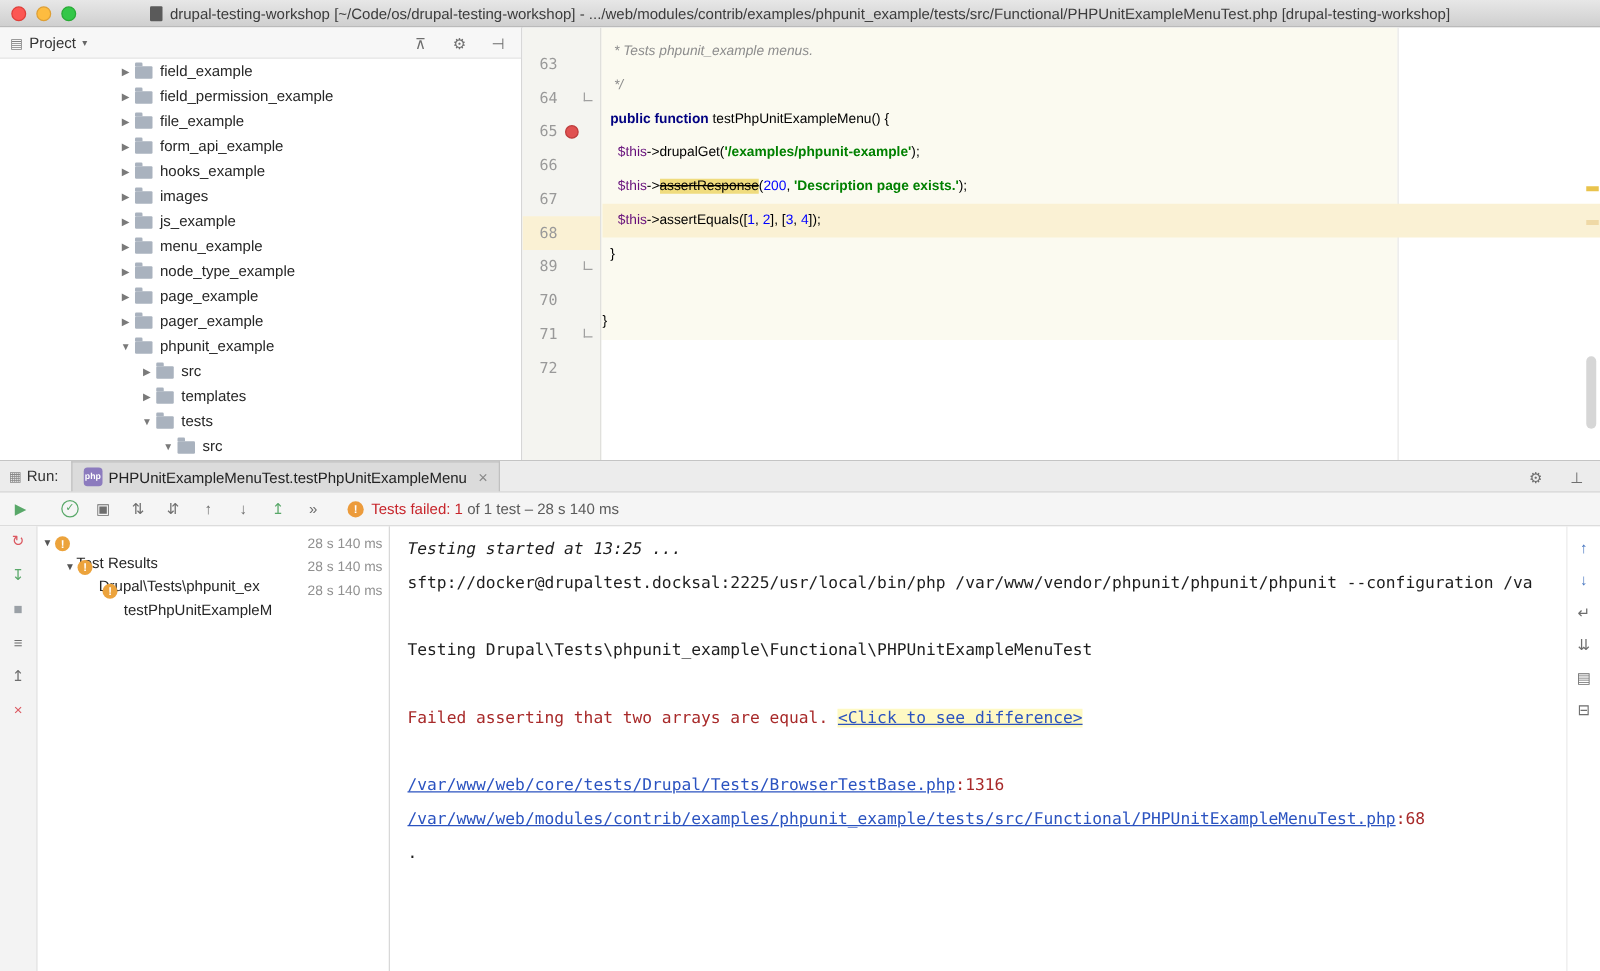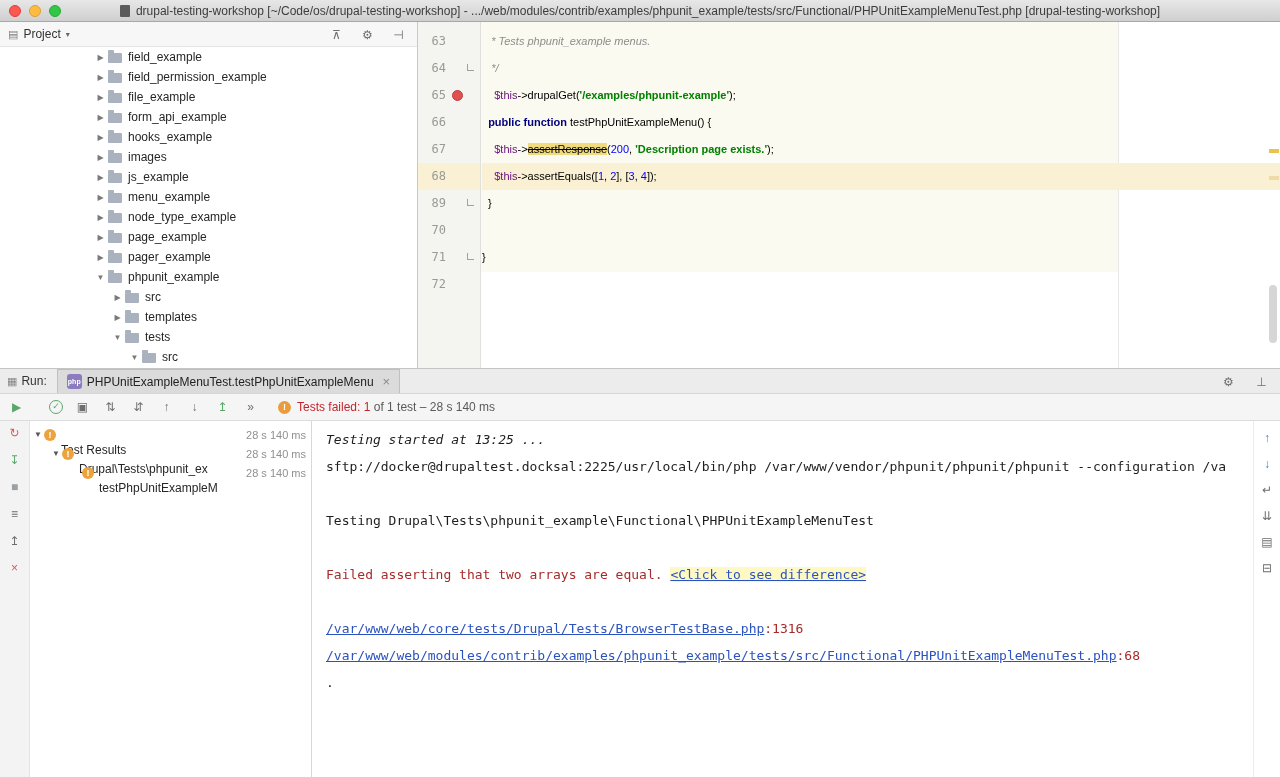--- a/index.html
+++ b/index.html
@@ -35,21 +35,21 @@
   .folder::before {content:""; position:absolute; top:-3px; left:0; width:6px; height:3px;
     background:#A9B2BE; border-radius:1px 1px 0 0;}
   .tree-label {font-size:12px; color:#262626;}
 
   
   .editor {position:absolute; left:418px; top:22px; width:862px; height:346px;
     background:#FFF; overflow:hidden;}
   .editor-bg {position:absolute; left:63px; top:0; width:637px; height:250px; background:#FBFAF0;}
   .margin-line {position:absolute; left:700px; top:0; width:1px; height:346px; background:#E7E7E7;}
   .gutter {position:absolute; left:0; top:0; width:63px; height:346px;
-    background:#F4F4F0; border-right:1px solid #E0E0DC; padding-top:6px;}
+    background:#F4F4F0; border-right:1px solid #E0E0DC; padding-top:16px;}
   .g-row {position:relative; height:27px; line-height:27px;
     font-family:"DejaVu Sans Mono",monospace; font-size:12px; color:#999;}
   .g-row.hl {background:#FAF1D4;}
   .g-num {display:inline-block; width:28px; text-align:right;}
   .gut-ball {position:absolute; left:34px; top:8px; width:11px; height:11px;
     background:#E05151; border:1px solid #BE3C3C; border-radius:50%;}
   .fold {position:absolute; left:49px; top:9px; width:7px; height:7px;
     border-left:1px solid #A0A0A0; border-bottom:1px solid #A0A0A0;}
   .code-col {position:absolute; left:64px; top:0; right:0; padding-top:6px;}
   .c-row {height:27px; line-height:27px; white-space:pre;
@@ -235,22 +235,22 @@
         <div class="g-row hl"><span class="g-num">68</span></div>
         <div class="g-row"><span class="g-num">89</span><span class="fold"></span></div>
         <div class="g-row"><span class="g-num">70</span></div>
         <div class="g-row"><span class="g-num">71</span><span class="fold"></span></div>
         <div class="g-row"><span class="g-num">72</span></div>
       </div>
   </div>
   <div class="code-col">
       <div class="c-row"><span class="tk-comment">   * Tests phpunit_example menus.</span></div>
       <div class="c-row"><span class="tk-comment">   */</span></div>
+      <div class="c-row"><span class="tk-plain">  </span><span class="tk-kw">public function</span><span class="tk-plain"> testPhpUnitExampleMenu() {</span></div>
       <div class="c-row"><span class="tk-plain">    </span><span class="tk-var">$this</span><span class="tk-plain">-&gt;drupalGet(</span><span class="tk-str">'/examples/phpunit-example'</span><span class="tk-plain">);</span></div>
-      <div class="c-row"><span class="tk-plain">  </span><span class="tk-kw">public function</span><span class="tk-plain"> testPhpUnitExampleMenu() {</span></div>
       <div class="c-row"><span class="tk-plain">    </span><span class="tk-var">$this</span><span class="tk-plain">-&gt;</span><span class="tk-deprecated">assertResponse</span><span class="tk-plain">(</span><span class="tk-num">200</span><span class="tk-plain">, </span><span class="tk-str">'Description page exists.'</span><span class="tk-plain">);</span></div>
       <div class="c-row hl"><span class="tk-plain">    </span><span class="tk-var">$this</span><span class="tk-plain">-&gt;assertEquals([</span><span class="tk-num">1</span><span class="tk-plain">, </span><span class="tk-num">2</span><span class="tk-plain">], [</span><span class="tk-num">3</span><span class="tk-plain">, </span><span class="tk-num">4</span><span class="tk-plain">]);</span></div>
       <div class="c-row"><span class="tk-plain">  }</span></div>
       <div class="c-row">&nbsp;</div>
       <div class="c-row"><span class="tk-plain">}</span></div>
       <div class="c-row">&nbsp;</div>
     </div>
   <div class="scroll-thumb"></div>
   <div class="stripe-tick t1"></div>
   <div class="stripe-tick t2"></div>

